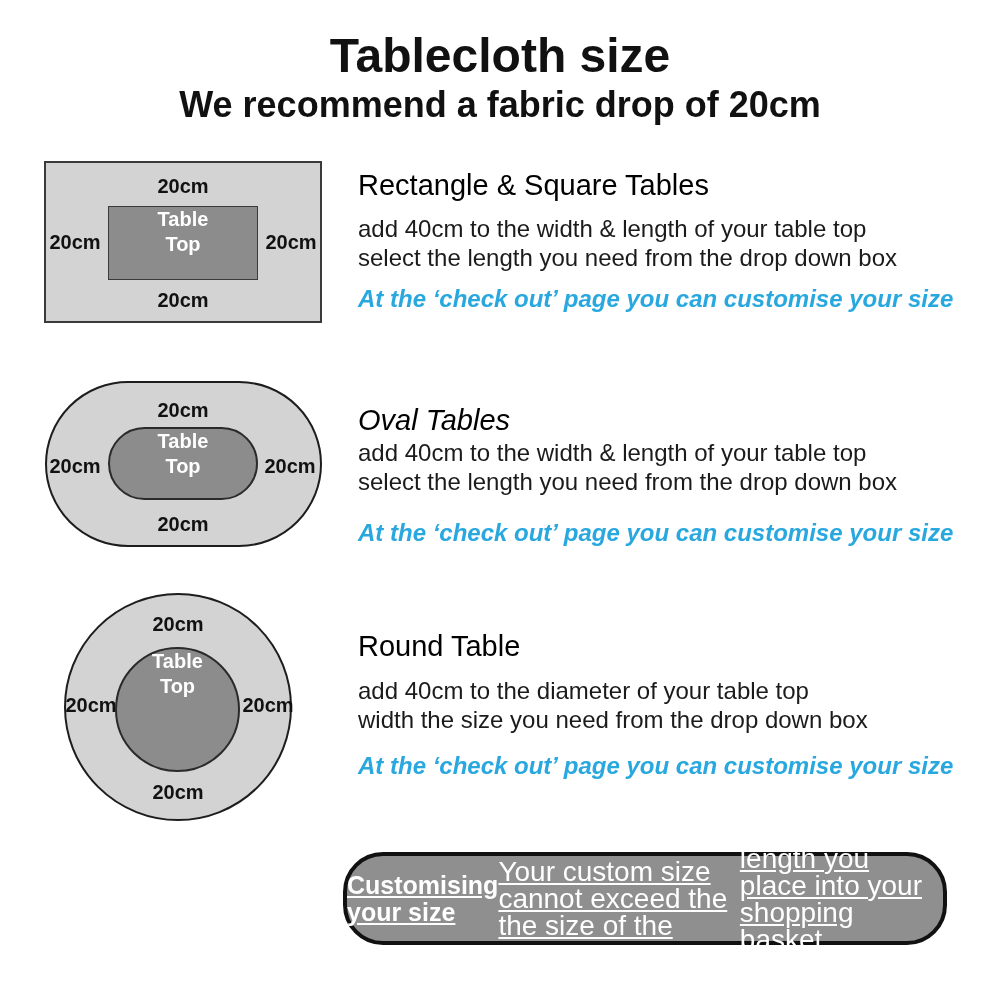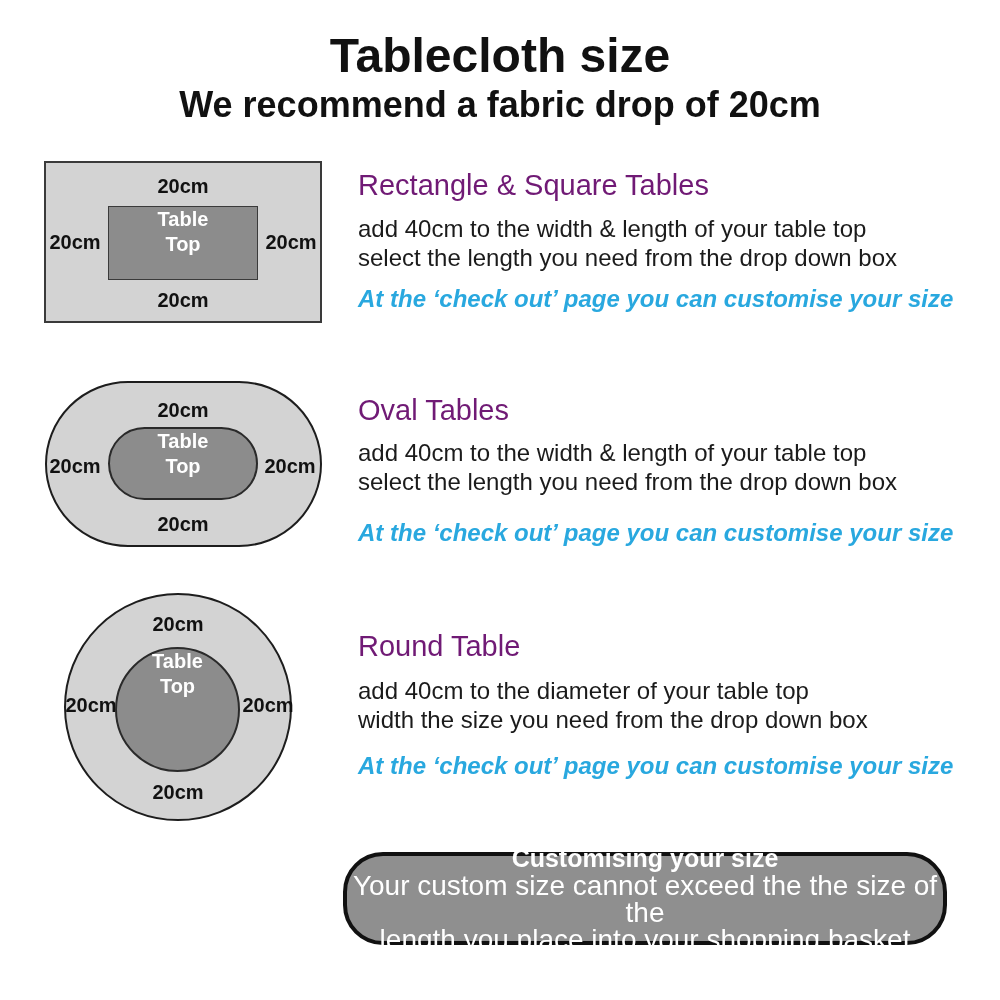--- a/index.html
+++ b/index.html
@@ -80,55 +80,55 @@
     border-radius: 50%;
   }
   .diagram-round .tabletop {
     left: 49px; top: 52px; width: 125px; height: 125px;
     border: 2px solid #2a2a2a;
     border-radius: 50%;
   }
 
   
   .section-text { position: absolute; left: 358px; width: 640px; }
-  .section-heading { font-size: 29px; font-weight: normal; color: #701a75; }
+  .section-heading { font-size: 29px; font-weight: normal; color: #000000; }
   .section-body { font-size: 24px; line-height: 29px; color: #1b1b1b; }
   .section-note {
     font-size: 24px;
     font-weight: bold;
     font-style: italic;
     color: var(--note-blue, #29a8df);
     white-space: nowrap;
   }
 
   .sec1-heading { top: 169px; }
   .sec1-body    { top: 214px; }
   .sec1-note    { top: 285px; }
 
-  .sec2-heading { top: 394px; }
+  .sec2-heading { top: 404px; font-style: italic; }
   .sec2-body    { top: 438px; }
   .sec2-note    { top: 519px; }
 
   .sec3-heading { top: 630px; }
   .sec3-body    { top: 676px; }
   .sec3-note    { top: 752px; }
 
   
   .footer-box {
     position: absolute;
     box-sizing: border-box;
     left: 343px; top: 852px; width: 604px; height: 93px;
     background: var(--footer-fill, #8f8f8f);
     border: 4px solid #111;
     border-radius: 40px;
-    display: flex; flex-direction: column;
+    display: flex; flex-direction: row;
     align-items: center; justify-content: center;
     color: #ffffff;
-    text-align: center;
     line-height: 27px;
+    text-decoration: underline;
   }
   .footer-heading { font-size: 25px; font-weight: bold; }
   .footer-line { font-size: 28px; }
 </style>
 </head>
 <body>
 
 <div class="page">
 
   <div class="page-title">Tablecloth size</div>

